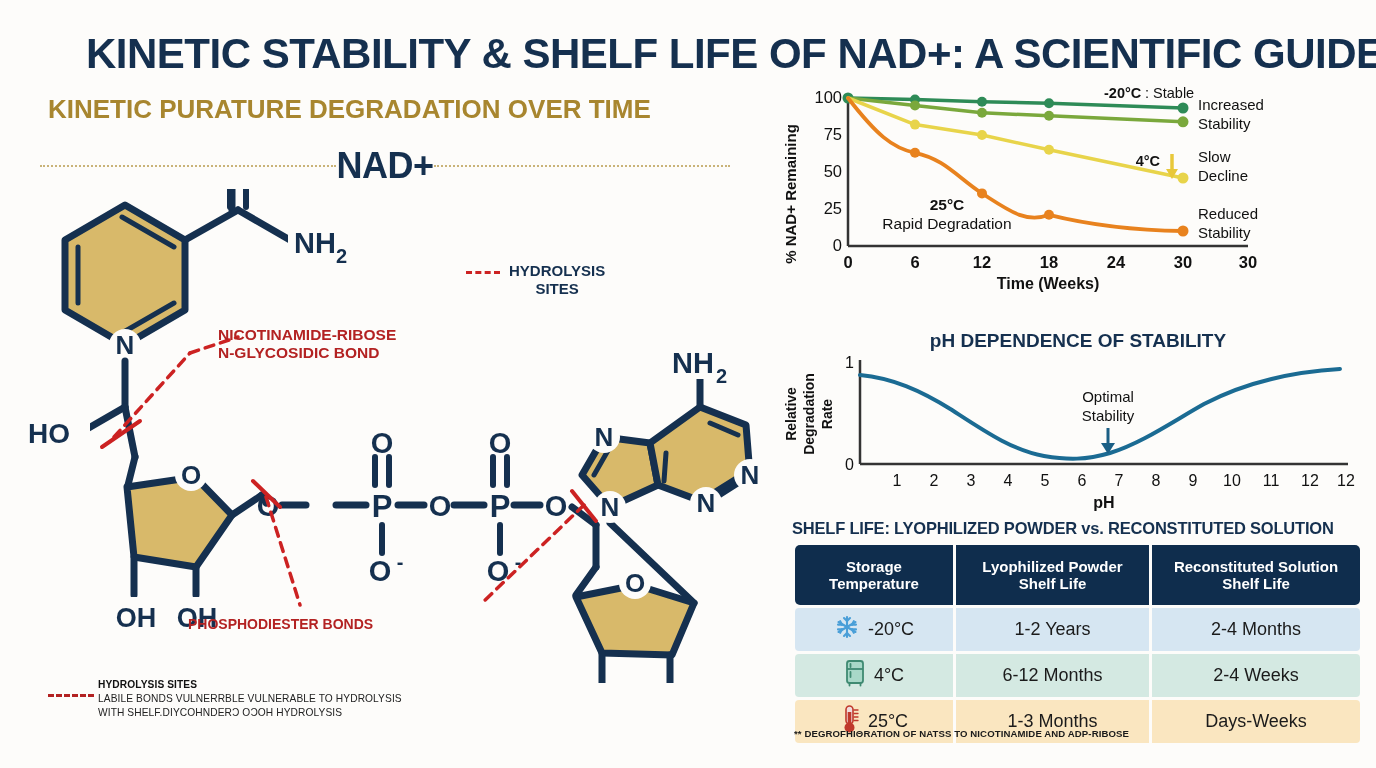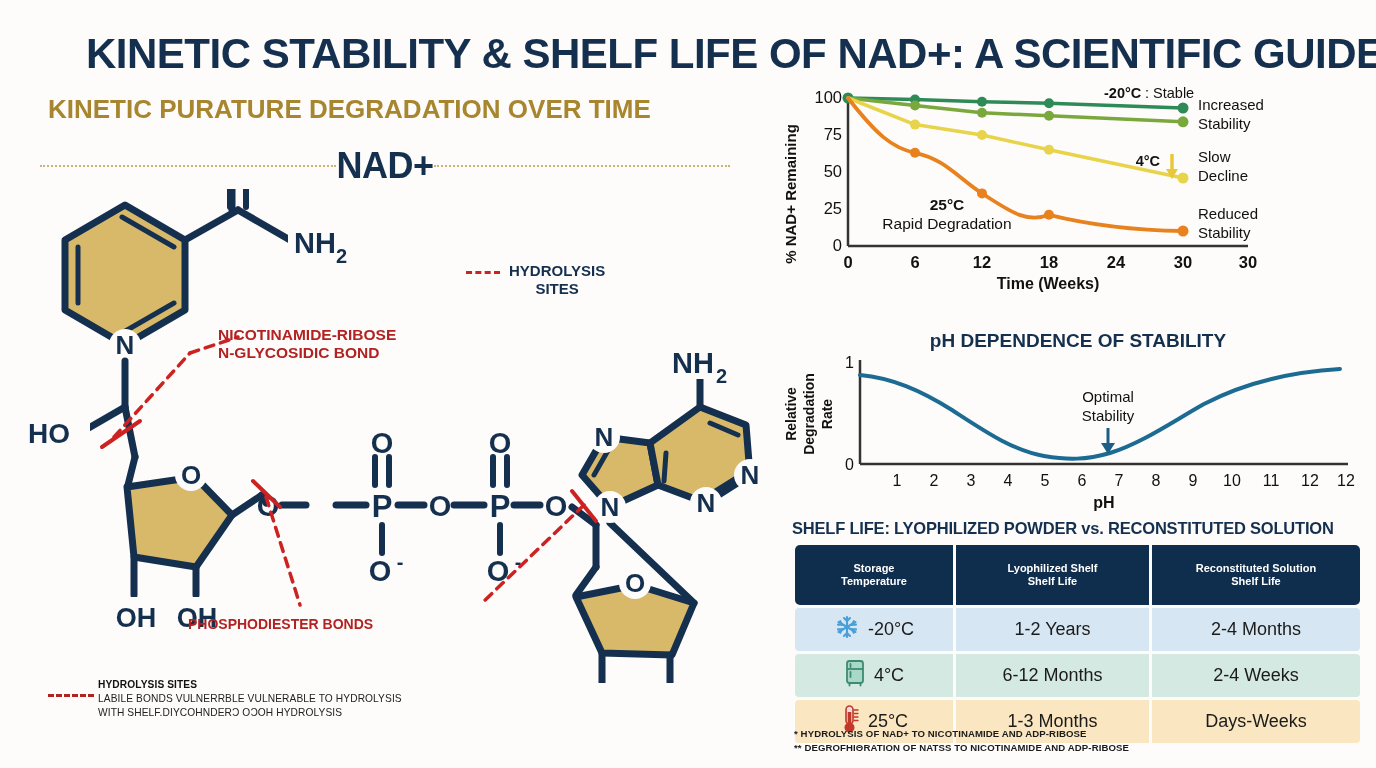--- a/index.html
+++ b/index.html
@@ -56,21 +56,21 @@
 
   .ph-title{position:absolute;left:0;top:330px;width:596px;text-align:center;
     font-size:19px;font-weight:bold;color:#15304f;}
   .chart2{position:absolute;left:0px;top:352px;width:596px;height:160px;}
 
   .tbl-title{position:absolute;left:12px;top:519px;width:584px;
     font-size:16.5px;font-weight:bold;color:#15304f;letter-spacing:-0.2px;white-space:nowrap;}
   .table-wrap{position:absolute;left:12px;top:542px;width:556px;}
   table.shelf{border-collapse:separate;border-spacing:3px;width:556px;table-layout:fixed;}
   table.shelf th{
-    background:#0f2d4d;color:#fff;font-size:11px;font-weight:bold;
+    background:#0f2d4d;color:#fff;font-size:15px;font-weight:bold;
     padding:8px 4px;line-height:1.15;text-align:center;vertical-align:middle;height:44px;
   }
   table.shelf th:first-child{border-top-left-radius:5px;border-bottom-left-radius:5px;}
   table.shelf th:last-child{border-top-right-radius:5px;border-bottom-right-radius:5px;}
   table.shelf td{
     font-size:18px;color:#1b1b1b;text-align:center;vertical-align:middle;
     height:39px;padding:2px 4px;
   }
   tr.r-cold td{background:#d6e6f2;}
   tr.r-fridge td{background:#d4e9e2;}
@@ -400,21 +400,21 @@
     <div class="tbl-title">SHELF LIFE: LYOPHILIZED POWDER vs. RECONSTITUTED SOLUTION</div>
     <div class="table-wrap">
       <table class="shelf">
         <thead>
           <tr>
             <th style="width:150px">
               <span>Storage</span><br>
               <span>Temperature</span>
             </th>
             <th style="width:185px">
-              <span>Lyophilized Shelf</span><br>
+              <span>Lyophilized Powder</span><br>
               <span>Shelf Life</span>
             </th>
             <th style="width:200px">
               <span>Reconstituted Solution</span><br>
               <span>Shelf Life</span>
             </th>
           </tr>
         </thead>
         <tbody>
           <tr class="r-cold">
@@ -486,18 +486,17 @@
               </span>
             </td>
             <td>1-3 Months</td>
             <td>Days-Weeks</td>
           </tr>
         </tbody>
       </table>
     </div>
 
     <div class="notes">
-      <div>* HYDROLYSIS OF NAD+ TO NICOTINAMIDE AND ADP-RIBOSE</div>
       <div>** DEGROFHIΘRATION OF NATSS TO NICOTINAMIDE AND ADP-RIBOSE</div>
     </div>
 
   </div>
 </div>
 
 </body></html>

